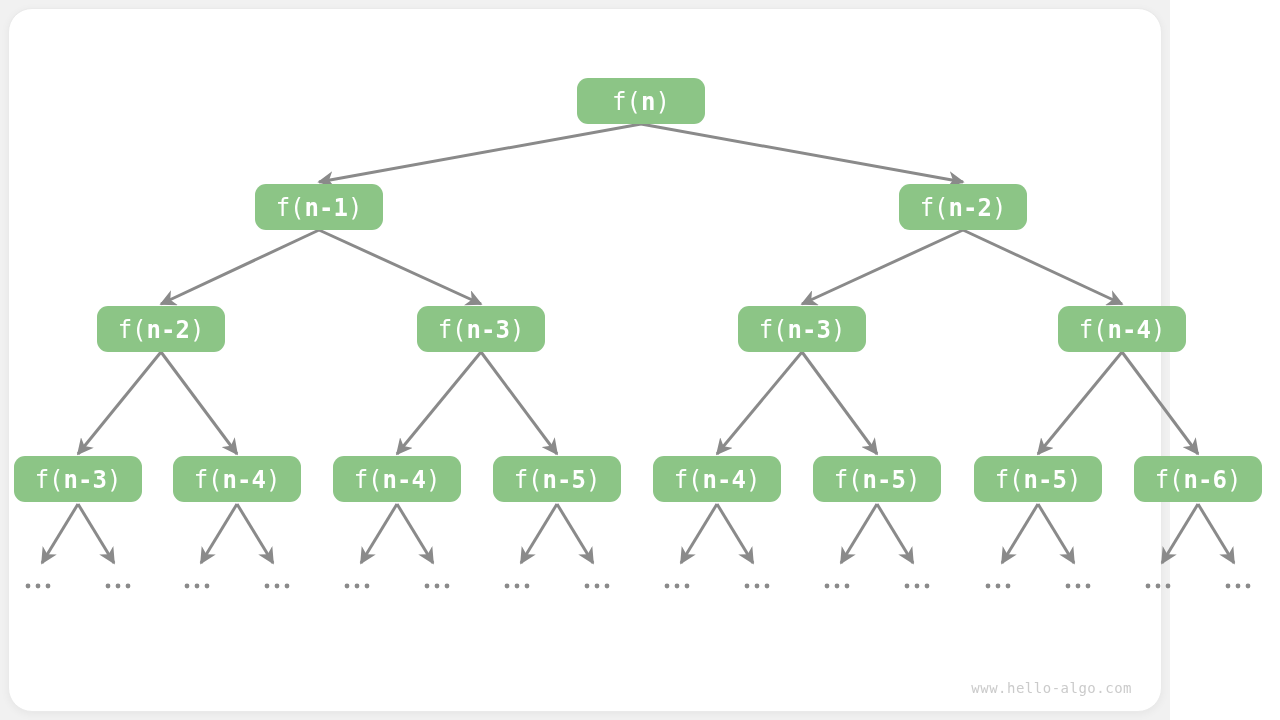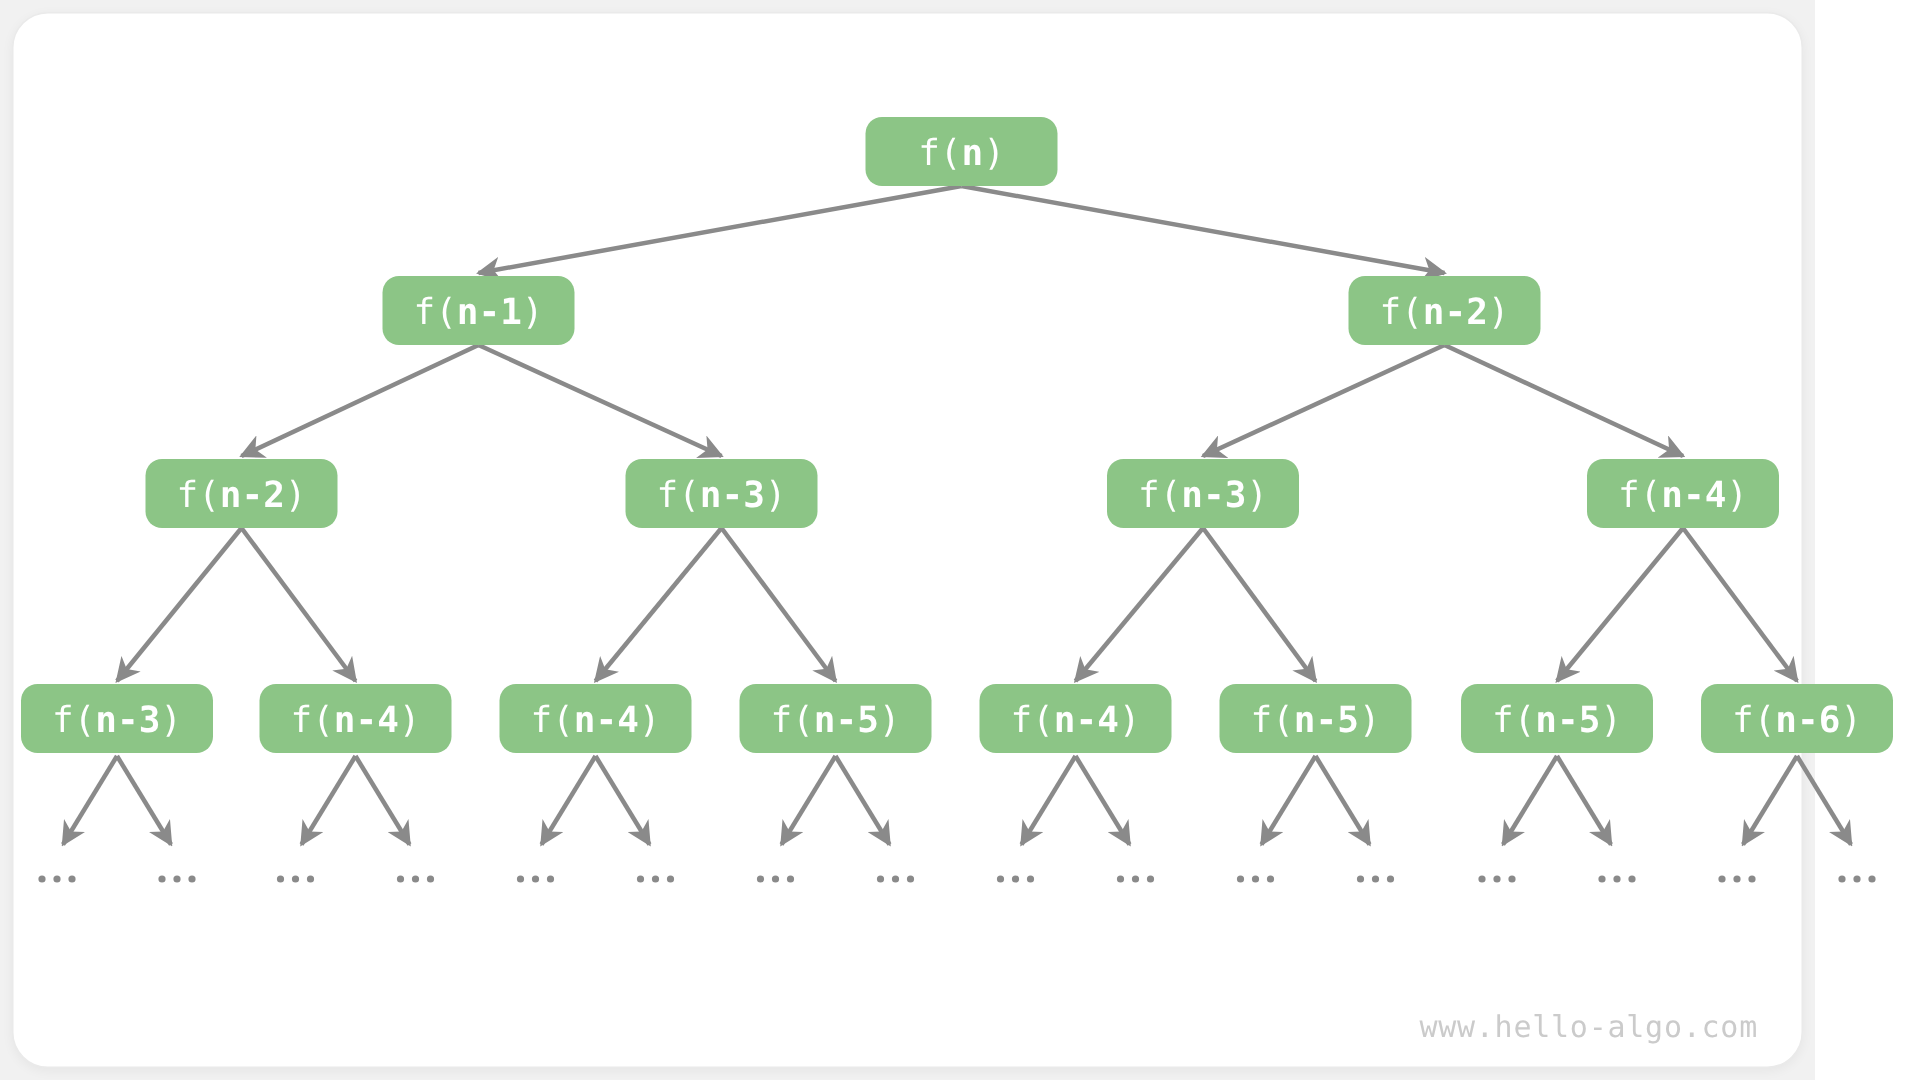--- a/index.html
+++ b/index.html
@@ -8,21 +8,20 @@
     width: 1280px;
     height: 720px;
     overflow: hidden;
     font-family: "DejaVu Sans Mono", "Liberation Mono", monospace;
   }
   .page {
     position: relative;
     width: 1170px;
     height: 720px;
     background: var(--page-bg, #F1F1F1);
-    padding-left: 40px;
   }
   .card {
     position: absolute;
     left: 8px;
     top: 8px;
     right: 8px;
     bottom: 8px;
     background: var(--card-bg, #FFFFFF);
     border: 1px solid #EAEAEA;
     border-radius: 24px;
@@ -36,21 +35,21 @@
     height: 720px;
   }
   svg.tree text.node-label {
     font-family: "DejaVu Sans Mono", "Liberation Mono", monospace;
     font-size: 24px;
   }
   .watermark {
     position: absolute;
     right: 38px;
     bottom: 24px;
-    font-size: 20px;
+    font-size: 14px;
     letter-spacing: 0.5px;
     color: var(--watermark-color, #CBCBCB);
     user-select: none;
   }
 </style>
 </head>
 <body>
 
 <div class="page">
   <div class="card"></div>

